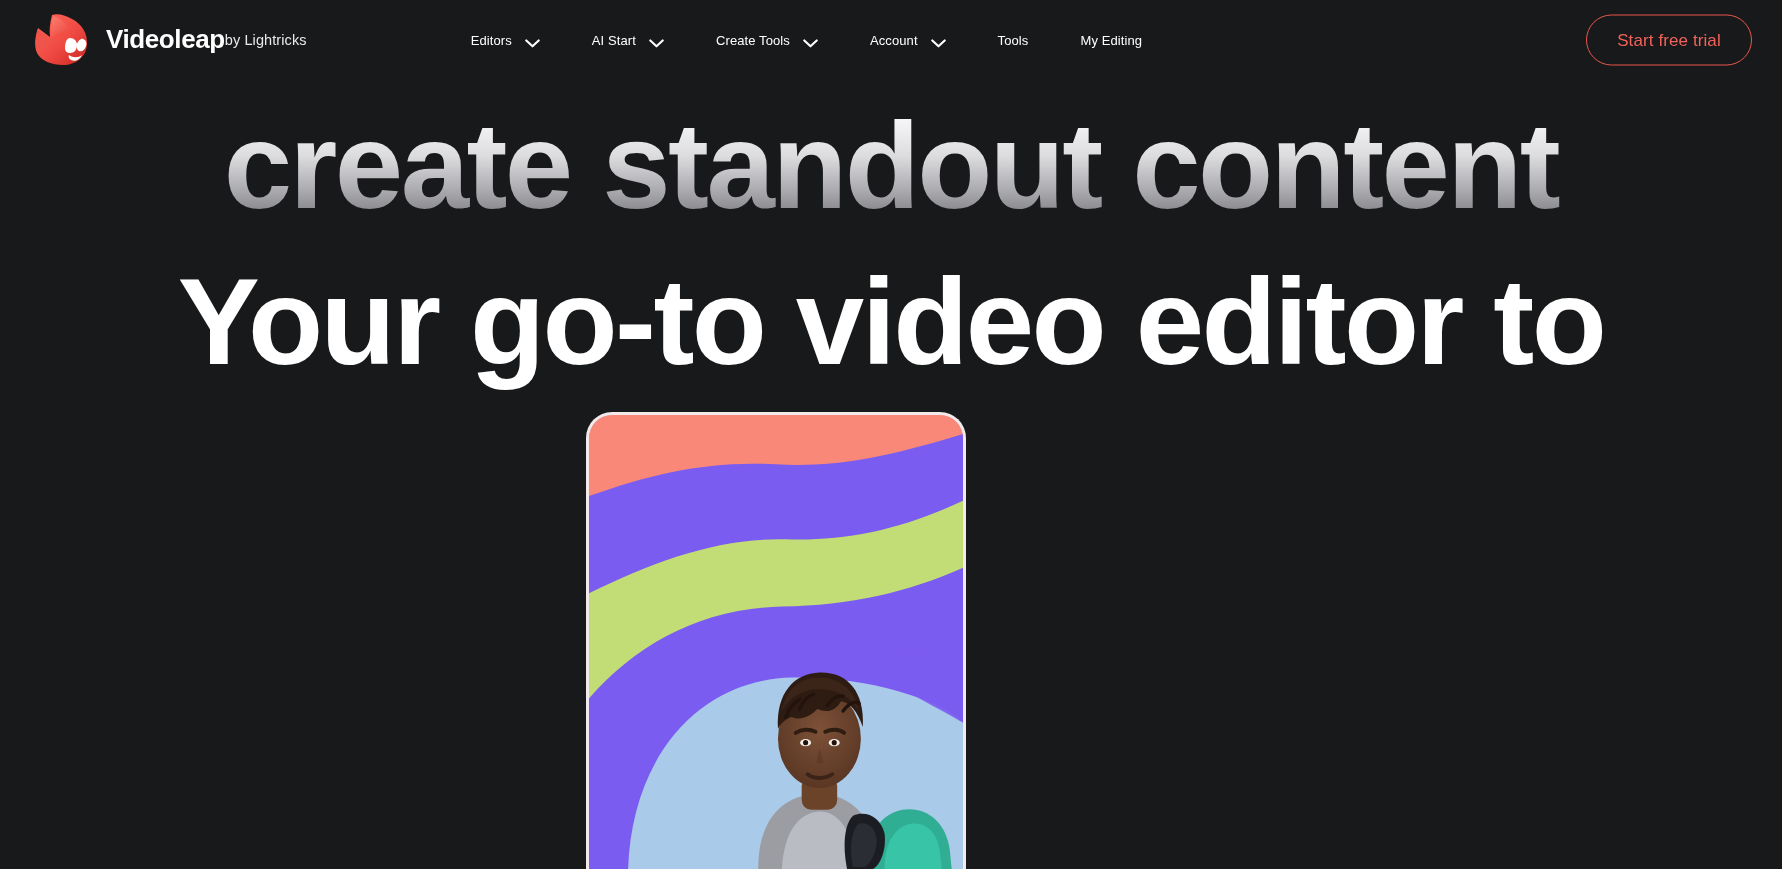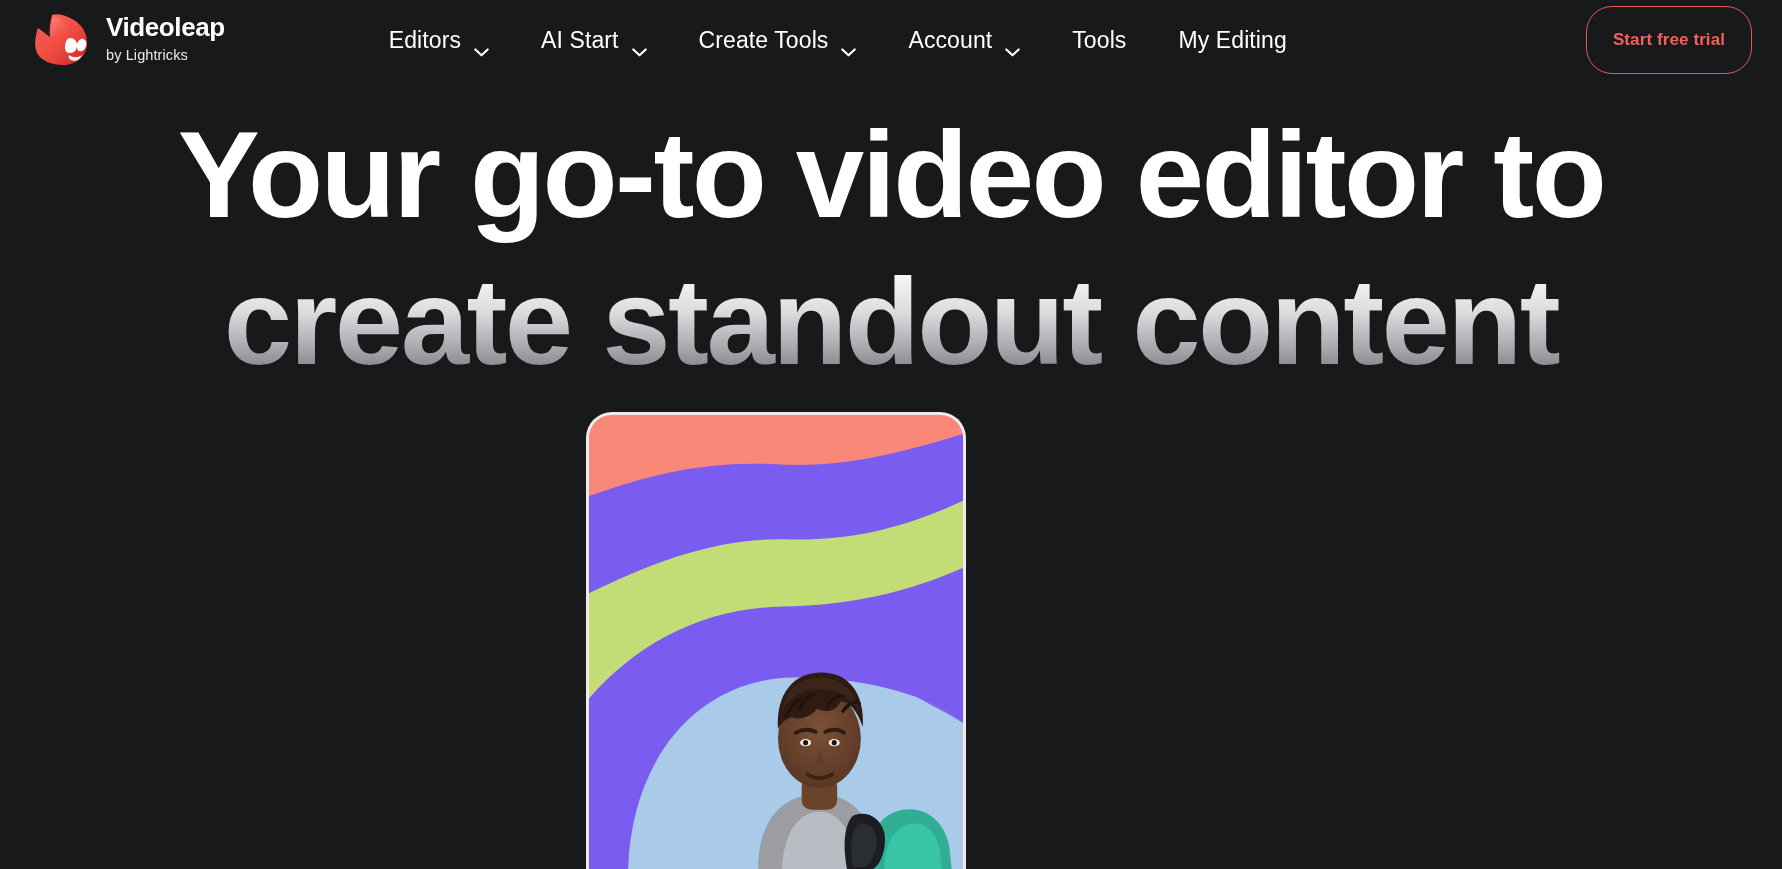--- a/index.html
+++ b/index.html
@@ -15,46 +15,46 @@
   
   .header {
     position:absolute; top:0; left:0; width:1782px; height:80px;
     display:flex; align-items:center; background:#18191b;
   }
   .brand {
     display:flex; align-items:center; gap:14px;
     margin-left:30px; text-decoration:none;
   }
   .brand-mark { width:62px; height:56px; flex:0 0 62px; display:block; }
-  .brand-text { display:flex; flex-direction:column; justify-content:center; }
+  .brand-text { display:flex; flex-direction:row; justify-content:center; }
   .brand-name {
     color:#ffffff; font-size:26px; font-weight:700;
     letter-spacing:-0.4px; line-height:1.05;
   }
   .brand-sub {
     color:#e9e9ec; font-size:14.5px; font-weight:400;
     letter-spacing:0.1px; line-height:1.35; margin-top:5px;
   }
 
   .nav { display:flex; align-items:center; margin-left:164px; }
   .nav-item {
     display:flex; align-items:center; gap:13px;
-    color:#ffffff; font-size:23px; font-weight:500;
+    color:#ffffff; font-size:13px; font-weight:500;
     letter-spacing:0.1px; cursor:pointer; white-space:nowrap;
     padding:8px 0;
   }
   .nav-gap { width:52px; flex:0 0 52px; }
   .chev { width:15px; height:9px; display:block; flex:0 0 15px; }
 
   .cta-wrap { position:absolute; right:30px; top:50%; transform:translateY(-50%); }
   .cta {
     display:flex; align-items:center; justify-content:center;
-    width:166px; height:68px; border-radius:26px;
+    width:166px; height:51px; border-radius:26px;
     border:1.4px solid #e8564f; background:transparent;
-    color:#f0625a; font-size:17px; font-weight:700;
+    color:#f0625a; font-size:17px; font-weight:400;
     letter-spacing:0.1px; cursor:pointer;
     font-family:"Liberation Sans", sans-serif;
   }
 
   
   .hero { position:absolute; top:80px; left:0; width:1782px; text-align:center; }
   .headline {
     font-size:123px; font-weight:700; letter-spacing:-2.6px;
     line-height:1.0; margin:0 auto;
   }
@@ -173,22 +173,22 @@
 
     </nav>
 
     <div class="cta-wrap">
       <button class="cta">Start free trial</button>
     </div>
   </header>
 
   <section class="hero">
     <h1 class="headline">
+      <span class="hl-line hl-2">create standout content</span>
       <span class="hl-line hl-1">Your go-to video editor to</span>
-      <span class="hl-line hl-2">create standout content</span>
     </h1>
   </section>
 
   <div class="phone">
     <div class="phone-screen">
       <svg viewBox="0 0 380 460" preserveAspectRatio="xMidYMid slice" xmlns="http://www.w3.org/2000/svg" aria-hidden="true">
         <defs>
           <clipPath id="scr">
               <rect x="0" y="0" width="380" height="460" rx="0"></rect>
             </clipPath>

